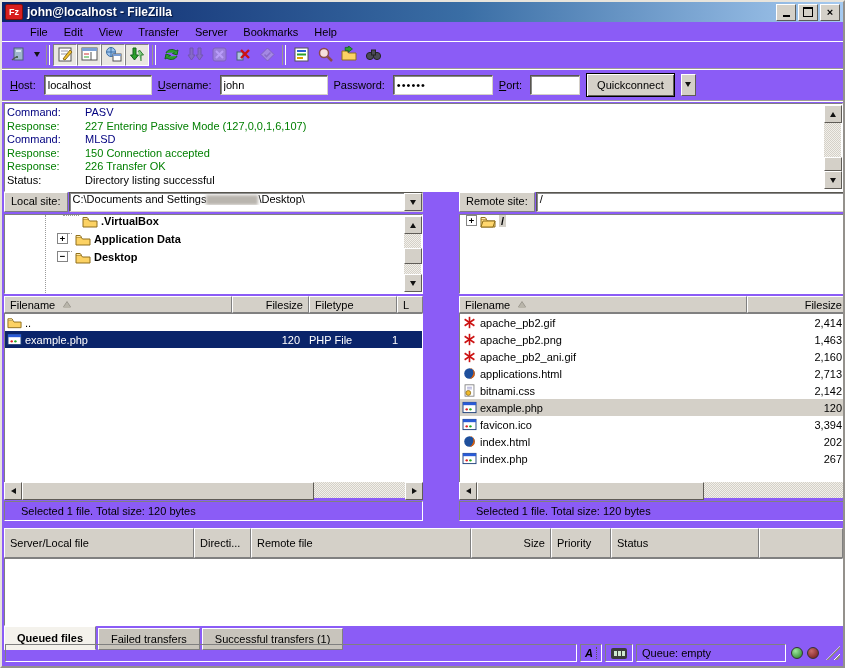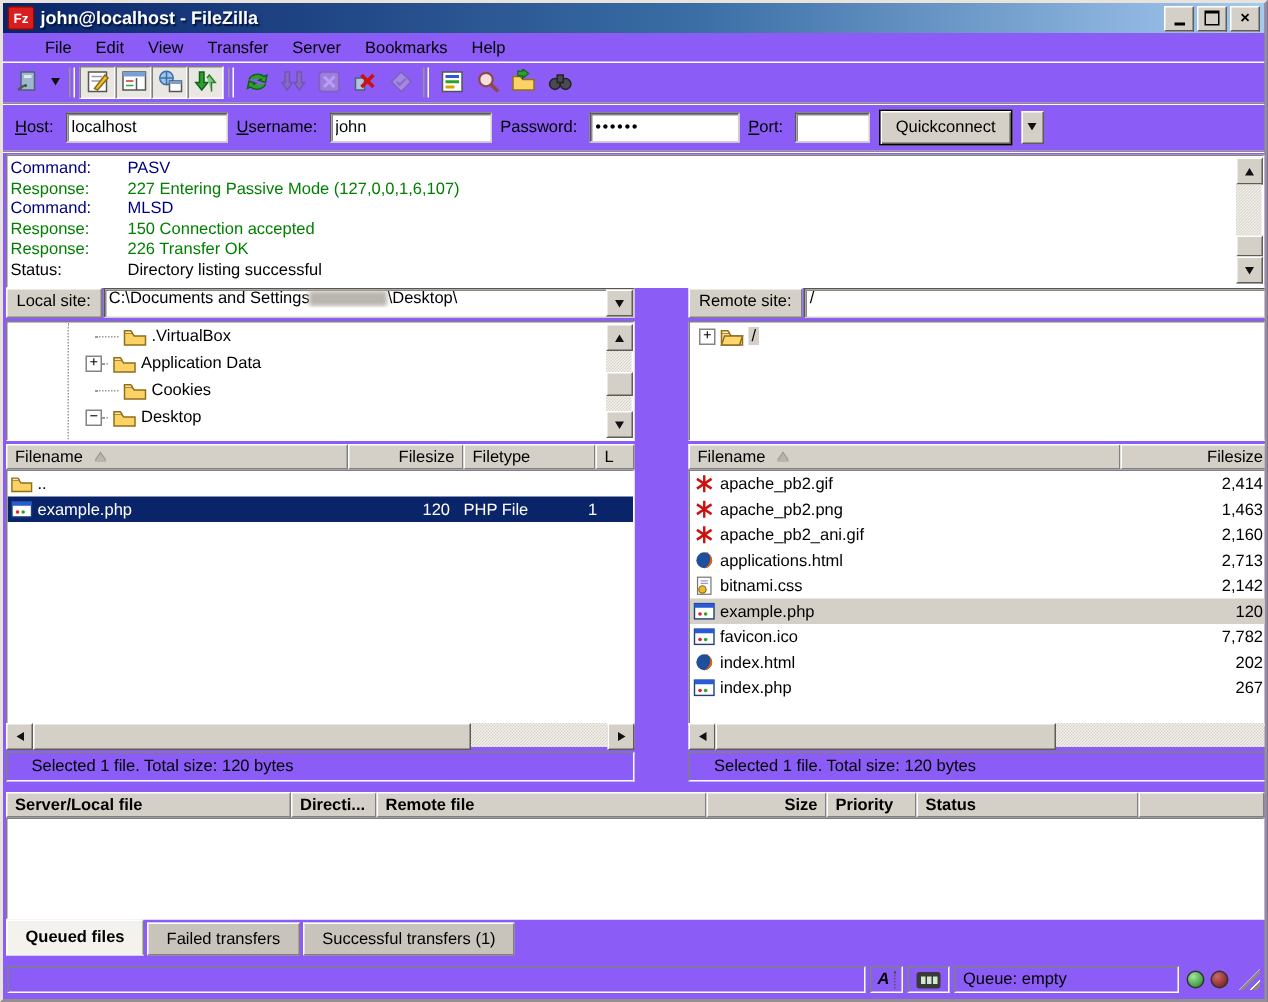--- a/index.html
+++ b/index.html
@@ -64,21 +64,21 @@
   
   .pane{position:absolute;top:190px;width:419px;height:334px;}
   #localpane{left:2px;} #remotepane{left:420px;margin-left:37px;}
   .sitebar{position:absolute;left:0;top:0;right:0;height:20px;display:flex;align-items:center;}
   .sitelabel{padding:2px 6px;border:1px solid;border-color:#fff #808080 #808080 #fff;background:#d4d0c8;height:14px;flex:none;}
   .combo{flex:1;height:18px;display:flex;align-items:flex-start;margin-left:1px;}
   .combo .ctext{flex:1;padding:0 3px;white-space:nowrap;overflow:hidden;}
   .combo .cbtn{width:16px;height:16px;}
   .redact{display:inline-block;width:52px;height:10px;background:#b9b5ae;filter:blur(1.5px);vertical-align:middle;}
   .treebox{position:absolute;left:0;top:22px;right:0;height:78px;background:#fff;overflow:hidden;}
-  .treerow{display:flex;align-items:center;height:18px;white-space:nowrap;}
+  .treerow{display:flex;align-items:flex-start;height:18px;white-space:nowrap;font-weight:bold;}
   .expander{width:9px;height:9px;border:1px solid #848484;background:#fff;flex:none;
     display:flex;align-items:center;justify-content:center;font-size:9px;line-height:7px;font-family:"DejaVu Sans Mono",monospace;}
   .conn{width:10px;border-top:1px dotted #9a9a9a;flex:none;}
   .ticon{width:16px;height:13px;flex:none;margin:0 3px;}
   .tsel{background:#d4d0c8;padding:0 2px;}
   .guide{position:absolute;top:0;bottom:0;border-left:1px dotted #9a9a9a;}
   
   .lvheader{position:absolute;left:0;top:104px;right:0;height:17px;display:flex;background:#d4d0c8;}
   .hcell{border:1px solid;border-color:#fff #808080 #808080 #fff;background:#d4d0c8;
     display:flex;align-items:center;padding:0 5px;box-sizing:border-box;white-space:nowrap;overflow:hidden;}
@@ -89,21 +89,21 @@
   .lrow .fi{width:15px;height:13px;flex:none;margin:0 3px 0 2px;}
   .cell{overflow:hidden;box-sizing:border-box;padding-right:4px;}
   .num{text-align:right;}
   .sel-active{background:#0a246a;color:#fff;}
   .sel-inactive{background:#d4d0c8;}
   .hscroll{position:absolute;left:0;right:0;top:290px;height:16px;display:flex;}
   .hthumb{height:16px;}
   .panestatus{position:absolute;left:0;top:309px;right:0;height:20px;display:flex;align-items:center;padding:0 16px;box-sizing:border-box;}
   
   #queuepane{position:absolute;left:2px;top:526px;width:839px;height:110px;}
-  #queueheader{display:flex;height:17px;font-weight:bold;}
+  #queueheader{display:flex;height:30px;}
   #queuebody{height:66px;background:#fff;border:1px solid;border-color:#808080 #fff #fff #808080;}
   #queuetabs{display:flex;margin-top:2px;height:22px;align-items:flex-end;}
   .tab{height:20px;display:flex;align-items:center;padding:0 12px;margin-right:2px;
     border:1px solid;border-color:#fff #808080 #808080 #fff;background:#c8c4bc;}
   .tab.active{background:#f4f2ec;font-weight:bold;border-bottom-color:#f4f2ec;height:22px;}
   
   #statusbar{position:absolute;left:0;right:0;bottom:0;height:26px;display:flex;align-items:center;
     gap:3px;padding:2px 3px;box-sizing:border-box;}
   .sbpanel{height:18px;display:flex;align-items:center;padding:0 5px;box-sizing:border-box;}
   .led{width:10px;height:10px;border-radius:50%;margin:0 2px;border:1px solid #333;}
@@ -322,28 +322,20 @@
       </div>
       <div class="treerow" style="padding-left:52px">
         <span class="expander">+</span>
         <span class="conn" style="width:4px"></span>
         <svg class="ticon" viewBox="0 0 16 13">
             <path d="M1 4 h5 l1.5 2 H15 v6 H1 Z" fill="#fcd264" stroke="#8f6f1c"></path>
             <path d="M1 4 V2.5 h4.2 l1.2 1.5" fill="#ffe9a8" stroke="#8f6f1c"></path>
           </svg>
         <span>Application Data</span>
       </div>
-      <div class="treerow" style="padding-left:58px">
-        <span class="conn" style="width:16px"></span>
-        <svg class="ticon" viewBox="0 0 16 13">
-            <path d="M1 4 h5 l1.5 2 H15 v6 H1 Z" fill="#fcd264" stroke="#8f6f1c"></path>
-            <path d="M1 4 V2.5 h4.2 l1.2 1.5" fill="#ffe9a8" stroke="#8f6f1c"></path>
-          </svg>
-        <span>Cookies</span>
-      </div>
       <div class="treerow" style="padding-left:52px">
         <span class="expander">−</span>
         <span class="conn" style="width:4px"></span>
         <svg class="ticon" viewBox="0 0 16 13">
             <path d="M1 4 h5 l1.5 2 H15 v6 H1 Z" fill="#fcd264" stroke="#8f6f1c"></path>
             <path d="M1 4 V2.5 h4.2 l1.2 1.5" fill="#ffe9a8" stroke="#8f6f1c"></path>
           </svg>
         <span>Desktop</span>
       </div>
       <div class="vscroll" style="right:1px;top:1px;height:76px">
@@ -507,21 +499,21 @@
         <span class="cell num" style="width:98px">120</span>
       </div>
       <div class="lrow">
         <svg class="fi" viewBox="0 0 16 14">
             <rect x="1" y="1.5" width="14" height="11" fill="#fff" stroke="#1d3f7a"></rect>
             <rect x="1" y="1.5" width="14" height="3" fill="#2a5bd7"></rect>
             <circle cx="5" cy="9" r="1.3" fill="#d22"></circle>
             <circle cx="9" cy="9" r="1.3" fill="#2a2"></circle>
           </svg>
         <span class="cell" style="width:268px">favicon.ico</span>
-        <span class="cell num" style="width:98px">7,782</span>
+        <span class="cell num" style="width:98px">3,394</span>
       </div>
       <div class="lrow">
         <svg class="fi" viewBox="0 0 16 16">
             <circle cx="8" cy="8" r="6.5" fill="#1e4f9c"></circle>
             <path d="M8 1.5 a6.5 6.5 0 0 1 0 13 a8.5 8.5 0 0 0 3 -13 Z" fill="#e66000"></path>
           </svg>
         <span class="cell" style="width:268px">index.html</span>
         <span class="cell num" style="width:98px">202</span>
       </div>
       <div class="lrow">

